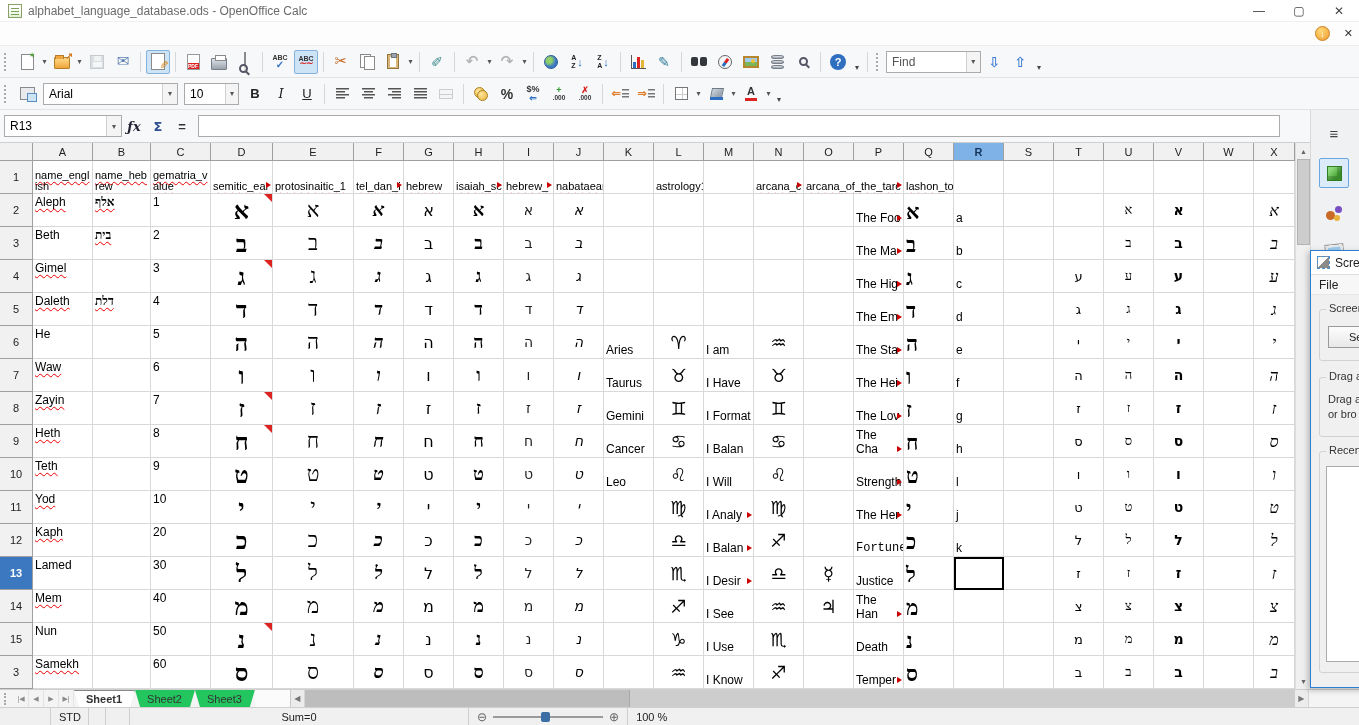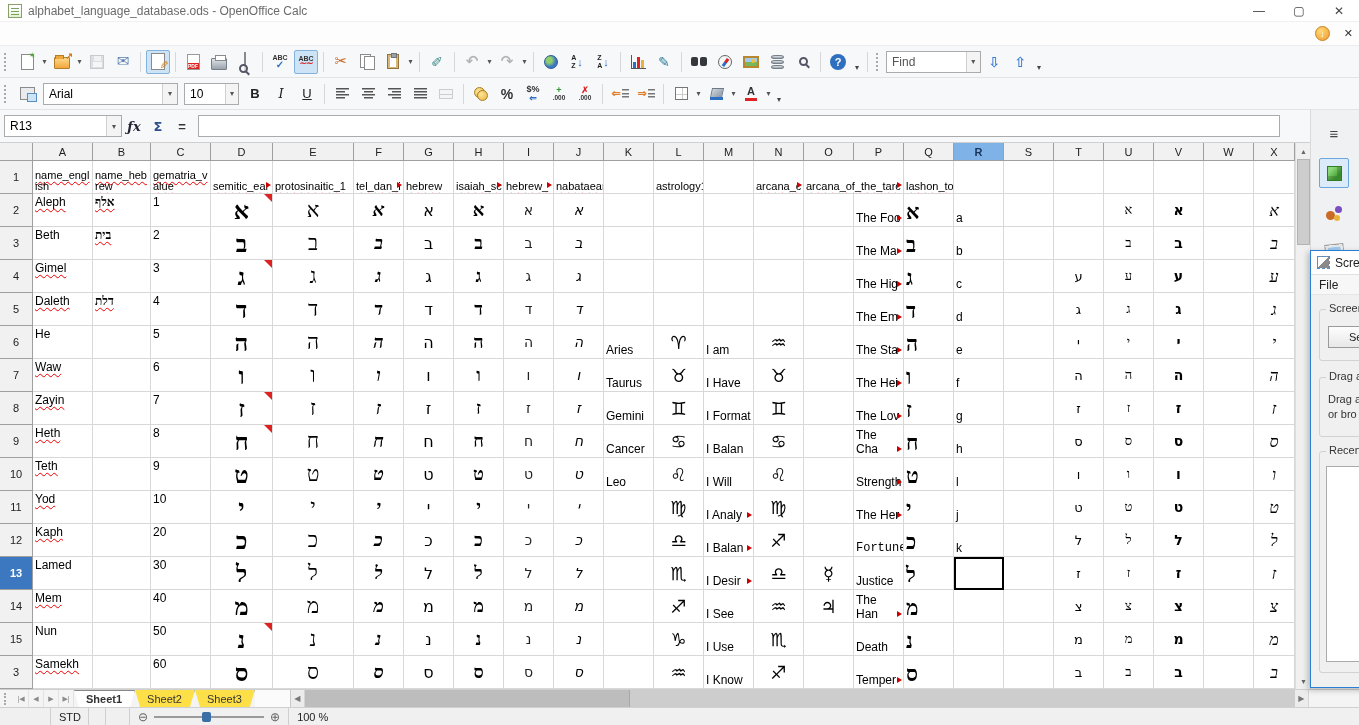--- a/index.html
+++ b/index.html
@@ -187,21 +187,21 @@
   #overlay .omenu{height:20px;display:flex;align-items:center;font-size:12px;color:#222;padding-left:8px;background:#f7f7f7;border-bottom:1px solid #e6e6e6}
   .ogroup{position:absolute;left:8px;width:200px;border:1px solid #d2d2d2;border-radius:3px}
   .ogroup .glabel{position:absolute;top:-8px;left:6px;background:#f0f0f0;font-size:11px;color:#333;padding:0 3px}
   .obtn{position:absolute;left:8px;height:22px;width:64px;background:linear-gradient(#fdfdfd,#e8e8e8);border:1px solid #9a9a9a;font-size:11px;color:#222;display:flex;align-items:center;justify-content:center}
   .otext{font-size:11px;color:#333;line-height:15px}
   .olist{position:absolute;left:6px;top:14px;width:186px;height:196px;background:#fff;border:1px solid #ababab}
 
   
   #tabbar{left:0;top:689px;width:1359px;height:18px;background:#f4f4f4;border-top:1px solid #cfcfcf;display:flex;align-items:stretch}
   .tnav{width:15px;display:flex;align-items:center;justify-content:center;font-size:7px;color:#8a8a8a;border-right:1px solid #e3e3e3}
-  .sheettab{padding:0 12px;display:flex;align-items:center;font-size:11px;color:#333;background:#fde047;border-right:1px solid #b5b5b5;clip-path:polygon(0 0,100% 0,calc(100% - 5px) 100%,5px 100%)}
+  .sheettab{padding:0 12px;display:flex;align-items:center;font-size:11px;color:#333;background:#22c55e;border-right:1px solid #b5b5b5;clip-path:polygon(0 0,100% 0,calc(100% - 5px) 100%,5px 100%)}
   .sheettab.active{background:#fff;font-weight:bold;border-top:1px solid #888}
   #tabfill{width:36px;background:#fbfbfb;border-right:1px solid #c9c9c9}
   .hsbtn{width:14px;display:flex;align-items:center;justify-content:center;font-size:8px;color:#777;background:#ececec;border-right:1px solid #d5d5d5}
   #hstrack{width:660px;background:#cdcdcd;position:relative}
   #hsthumb{position:absolute;left:0;top:0;height:100%;width:325px;background:#bdbdbd;border-right:1px solid #a8a8a8}
   #hstrack2{flex:0 0 auto;width:330px;background:#cdcdcd}
 
   
   #statusbar{left:0;top:707px;width:1359px;height:18px;background:#f0f0f0;border-top:1px solid #d0d0d0;display:flex;align-items:center;font-size:11px;color:#222}
   .sseg{height:100%;display:flex;align-items:center;padding:0 8px;border-right:1px solid #cfcfcf;white-space:nowrap}
@@ -1473,20 +1473,21 @@
     </div>
   <div id="hstrack2"></div>
   <span class="hsbtn">▶</span>
 </div>
 
 <div id="statusbar" class="abs">
   <span class="sseg" style="width:51px"></span>
   <span class="sseg" style="width:38px">STD</span>
   <span class="sseg" style="width:16px"></span>
   <span class="sseg" style="width:24px"></span>
+  <span class="sseg center" style="width:339px">Sum=0</span>
   <div id="zoomctl">
     <span class="zbtn">⊖</span>
     <div id="ztrack">
         <div id="ztick"></div>
         <div id="zthumb"></div>
       </div>
     <span class="zbtn">⊕</span>
   </div>
   <span class="sseg" style="border-right:none">100 %</span>
 </div>

